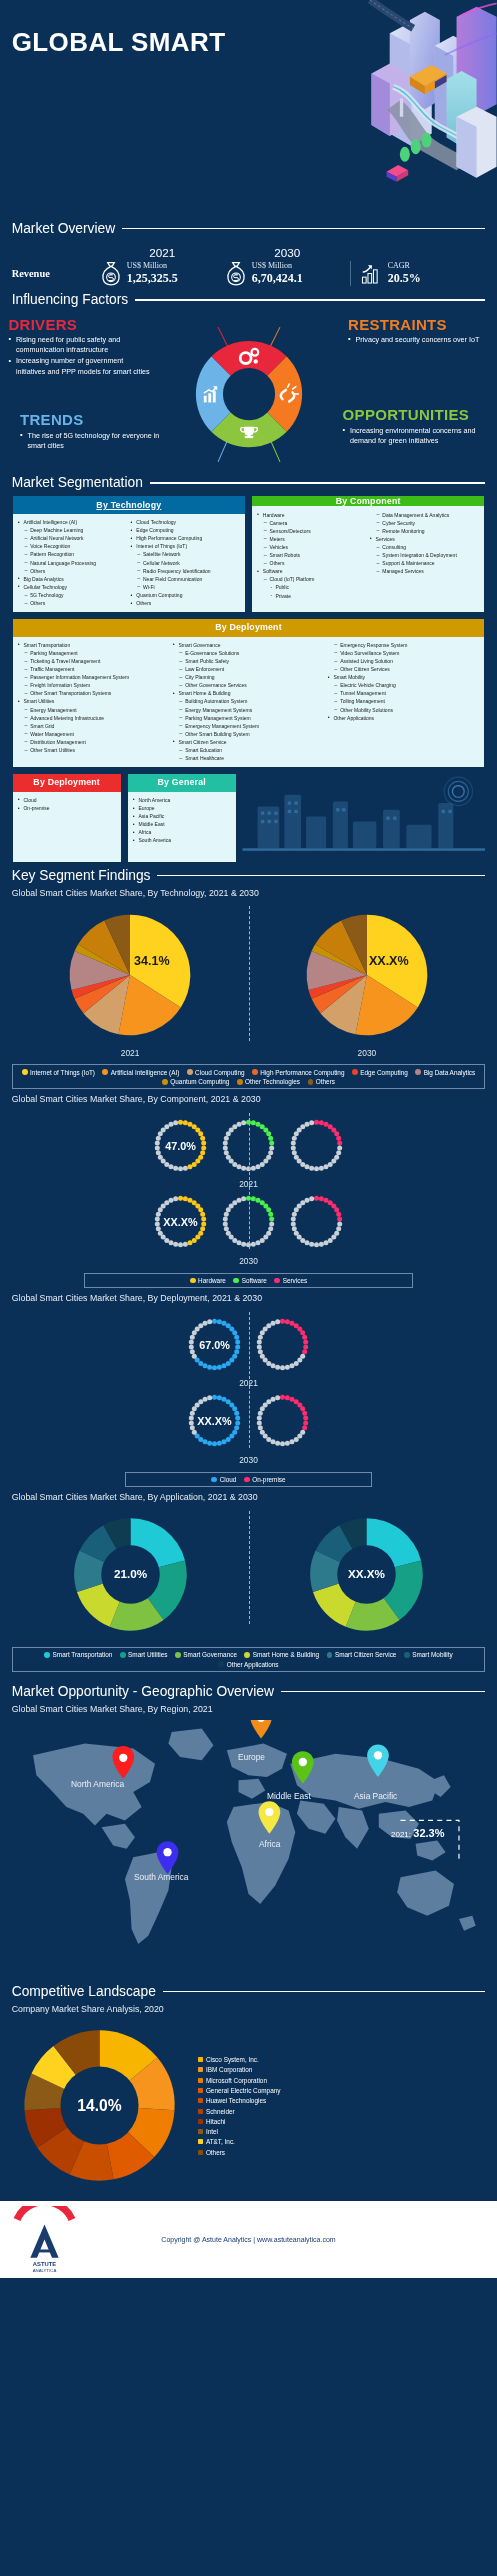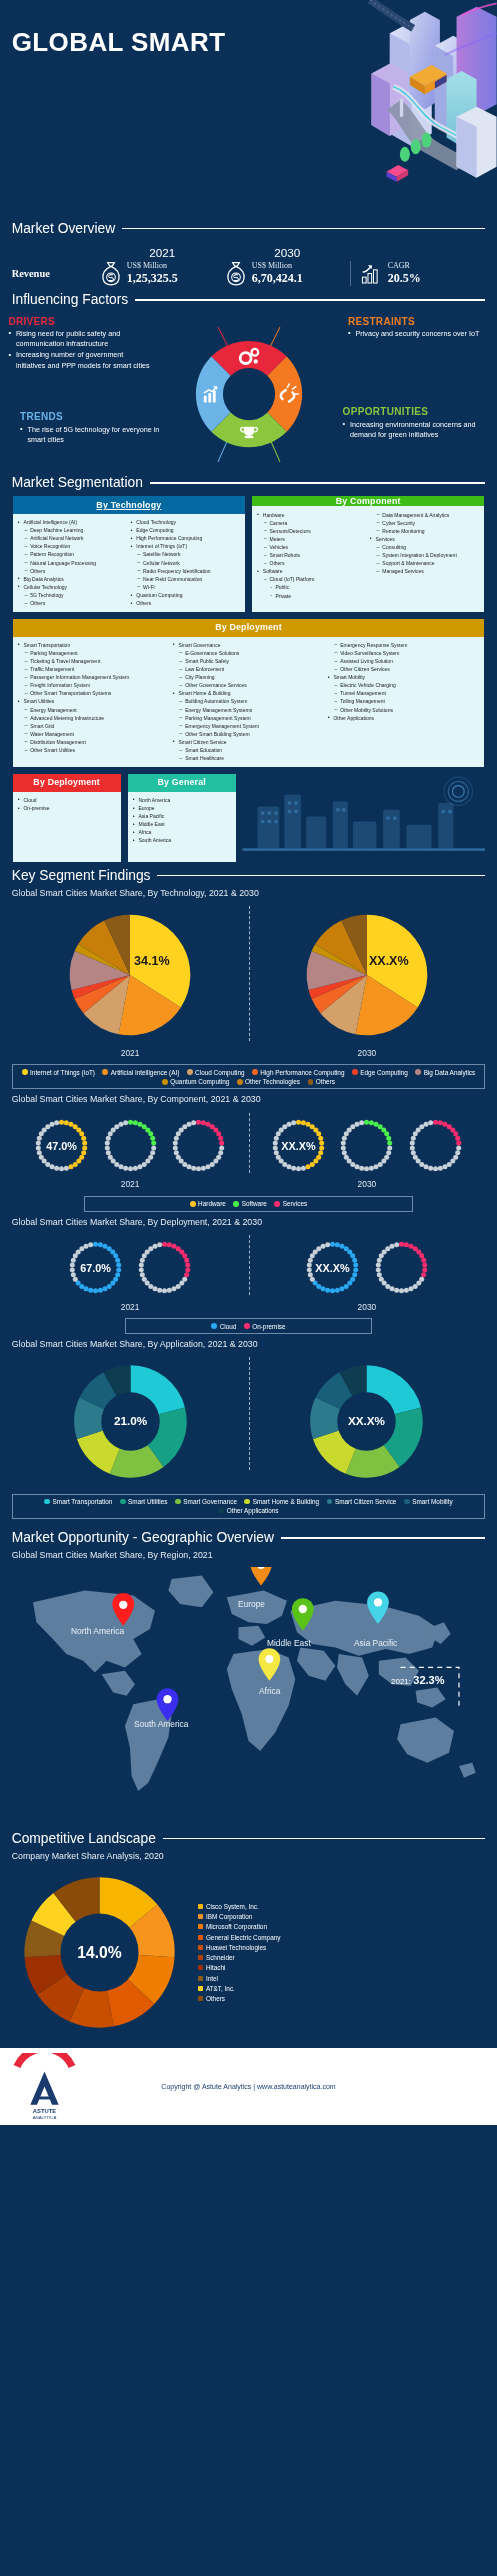--- a/index.html
+++ b/index.html
@@ -68,21 +68,21 @@
   .ov-label { color:#fff; font-size: 10.4px; font-weight: bold; width: 88px; }
   .ov-cell { width: 125px; display: flex; align-items: center; gap: 5px; }
   .ov-cell.cagr { width: 117px; border-left: 0.8px solid #4b6d92; padding-left: 10px; }
   .ov-ico { width: 22px; height: 25px; flex: 0 0 22px; }
   .ov-txt .t1 { color:#e3eaf2; font-size: 8px; line-height: 1.25; }
   .ov-txt .t2 { color:#ffffff; font-size: 12px; font-weight: bold; line-height: 1.25; }
 
   
   .influence { position: relative; height: 163px; padding: 0 8.4px; }
   .if-col { position: absolute; width: 146px; }
-  .if-title { font-size: 10px; font-weight: bold; letter-spacing: 0.3px; margin-bottom: 2.5px; }
+  .if-title { font-size: 15px; font-weight: bold; letter-spacing: 0.3px; margin-bottom: 2.5px; }
   .if-title.drivers { color:#e8273c; }
   .if-title.restraints { color:#f07d22; }
   .if-title.trends { color:#69b3e7; }
   .if-title.opps { color:#8cc63f; }
   .if-list { list-style: none; }
   .if-list li {
     color:#ffffff; font-size: 7.2px; line-height: 1.42;
     padding-left: 7.5px; position: relative; margin-bottom: 0.8px;
   }
   .if-list li::before {
@@ -133,21 +133,21 @@
   .legend-box {
     border: 0.8px solid #6d8aa8; margin: 6.7px 11.7px 0 11.7px; padding: 3.3px 5px;
     display: flex; flex-wrap: wrap; justify-content: center; gap: 2.5px 7.5px;
   }
   .legend-box.tight { margin-left: 125px; margin-right: 125px; }
   .legend-box.mid { margin-left: 84px; margin-right: 84px; }
   .lg-item { display:flex; align-items:center; gap: 2.5px; }
   .lg-dot { width: 5.8px; height: 5.8px; border-radius: 50%; flex: 0 0 5.8px; }
   .lg-txt { color:#ffffff; font-size: 6.4px; white-space: nowrap; }
 
-  .donuts { position:relative; display:flex; justify-content: space-around; align-items:center; padding: 5px 0 0 0; }
+  .donuts { position:relative; display:flex; justify-content: space-around; align-items:center; padding: 5px 0 0 0; flex-direction: column; }
   .donut-group { display:flex; gap: 3.3px; align-items:center; }
   .donut-col { text-align:center; }
   .donut-year { color:#dfe8f1; font-size: 8.4px; margin-top: 1.7px; }
 
   
   .map-wrap { position: relative; padding: 3.3px 8.4px 0 8.4px; height: 267px; }
   .map-svg { width: 100%; height: 251px; display:block; }
   .map-label { position:absolute; color:#eaf1f8; font-size: 8.4px; }
   .ap-share { position:absolute; color:#ffffff; font-size: 8px; }
   .ap-share b { font-size: 11px; }

